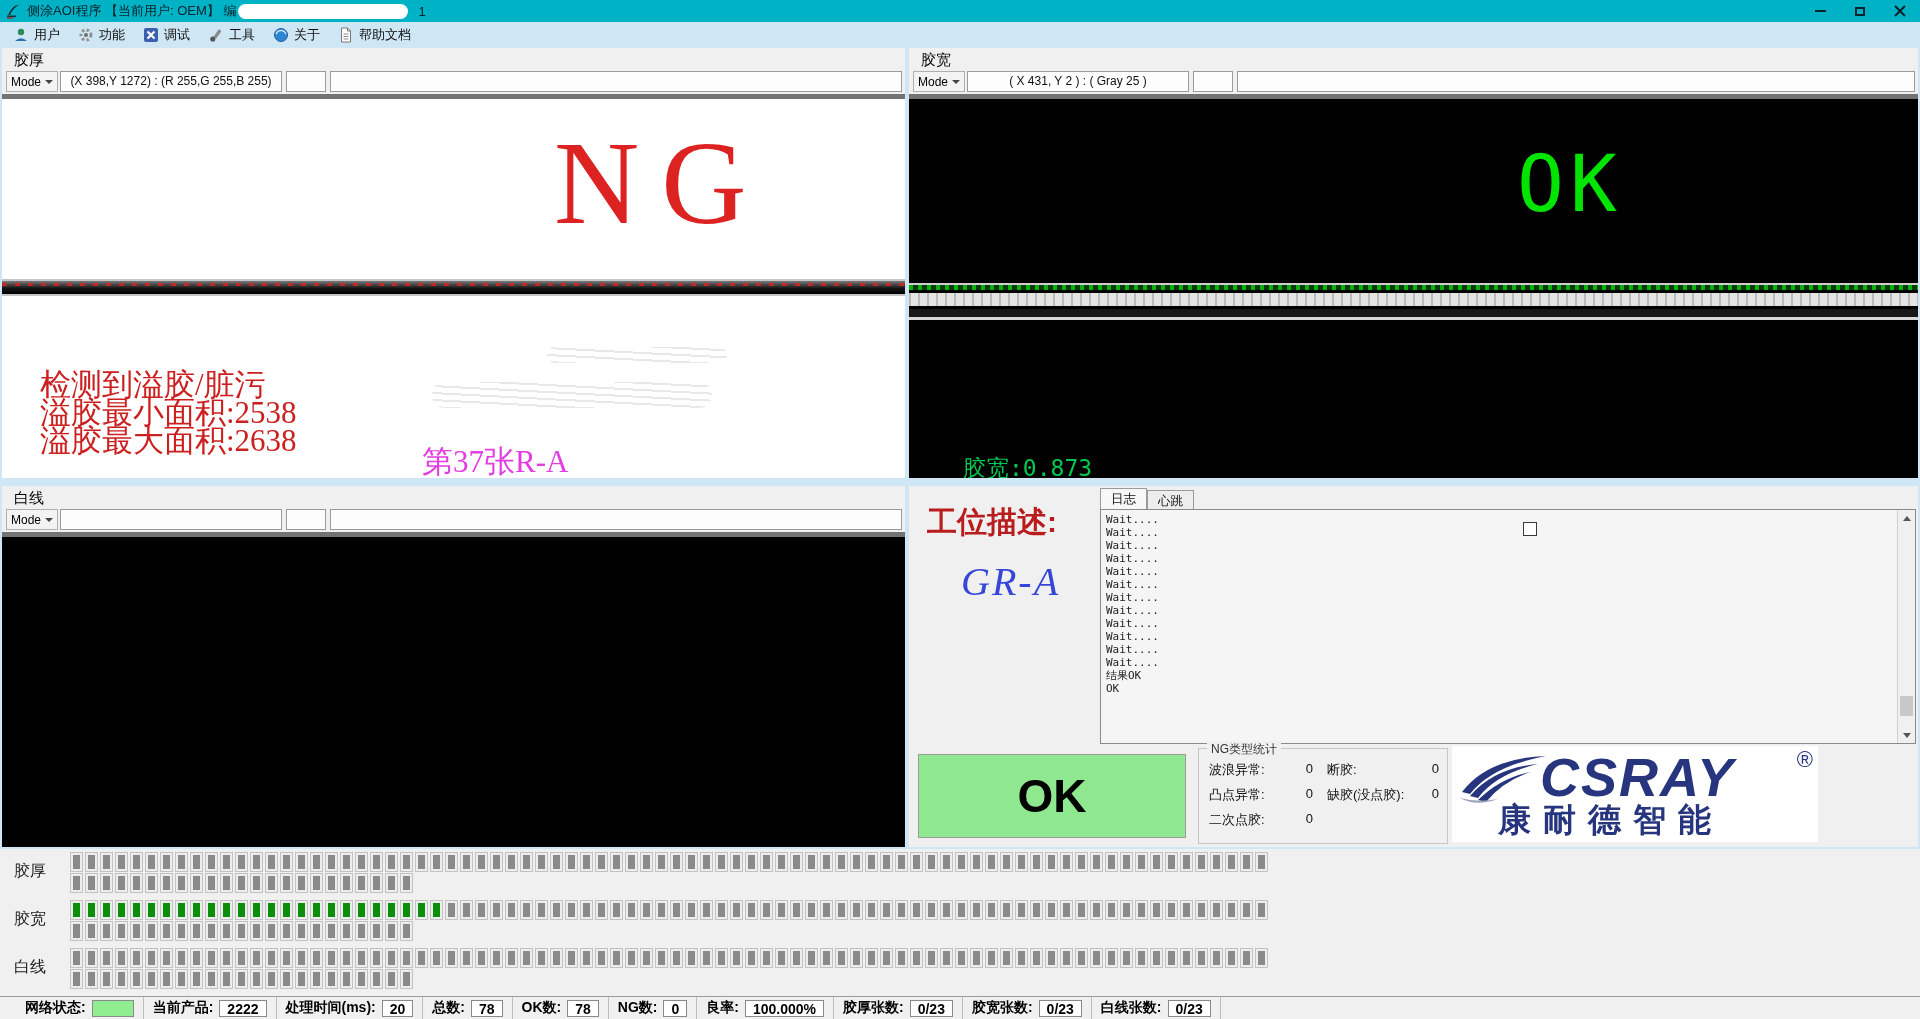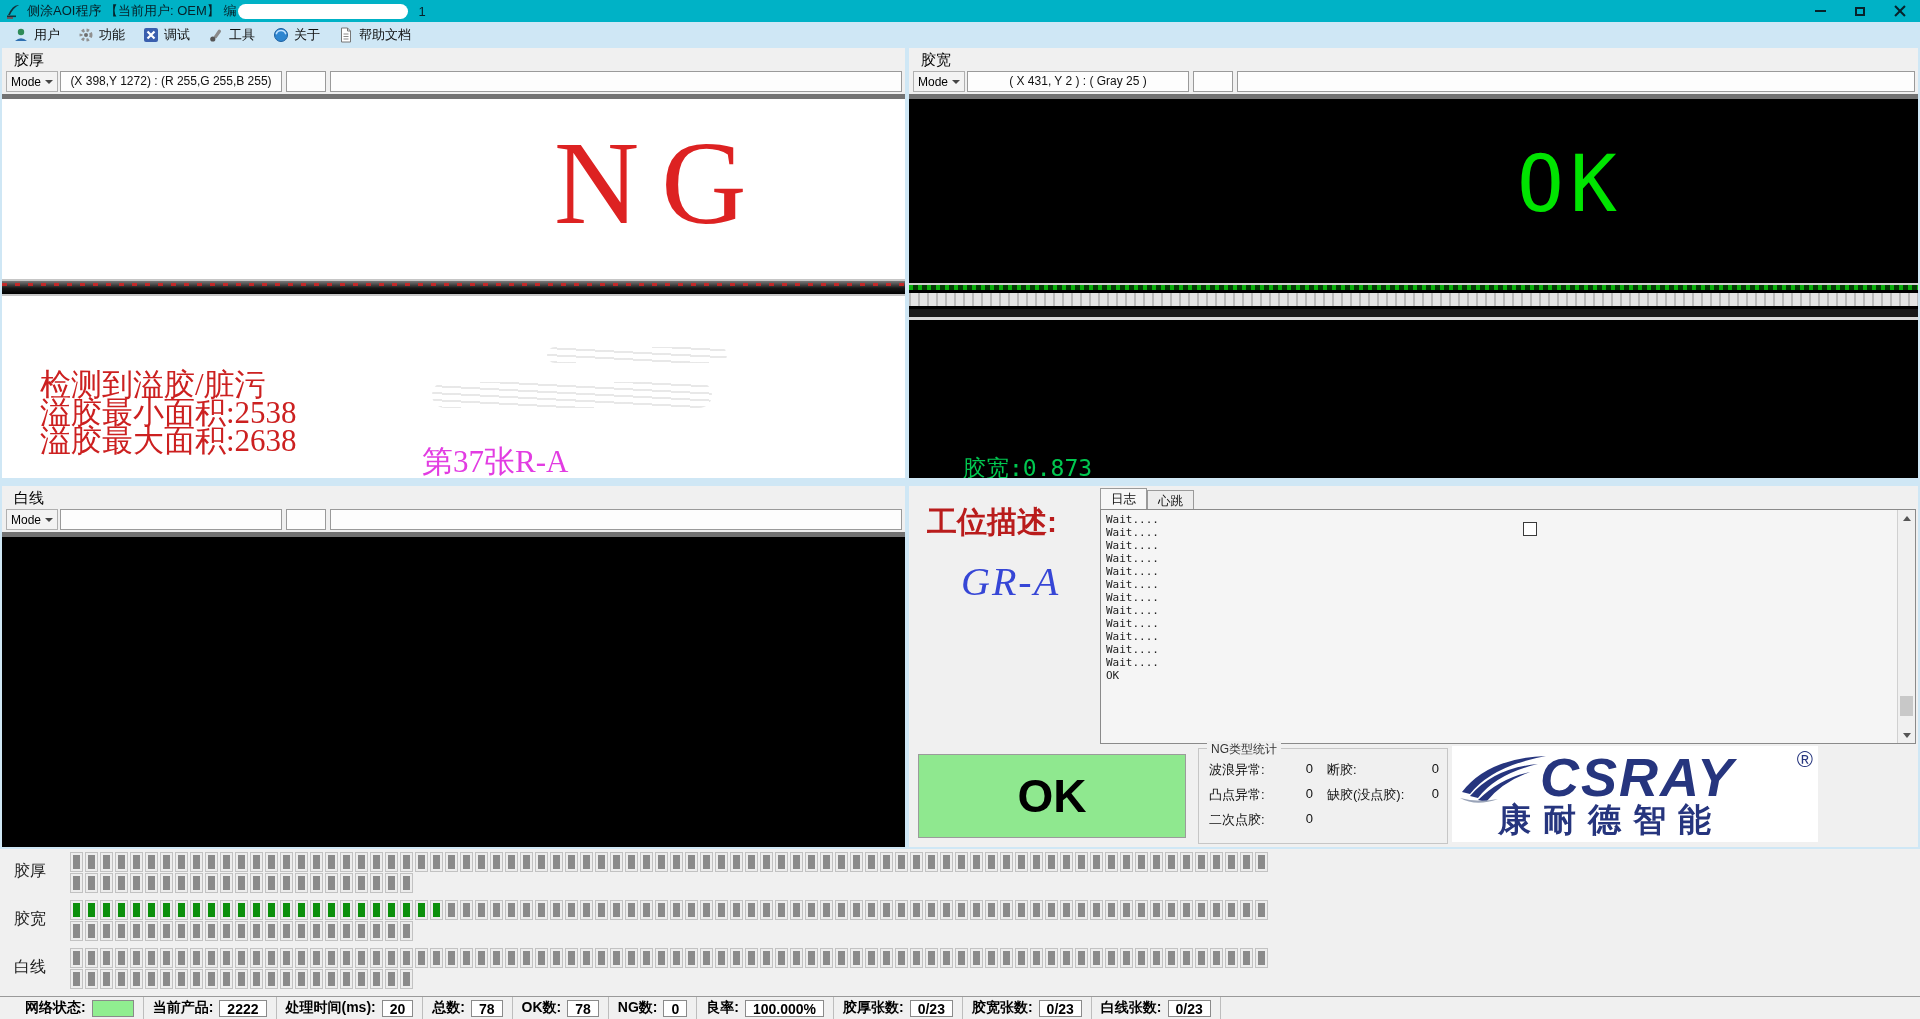--- a/index.html
+++ b/index.html
@@ -319,20 +319,21 @@
         <div class="log-line">Wait....</div>
         <div class="log-line">Wait....</div>
         <div class="log-line">Wait....</div>
         <div class="log-line">Wait....</div>
         <div class="log-line">Wait....</div>
         <div class="log-line">Wait....</div>
         <div class="log-line">Wait....</div>
         <div class="log-line">Wait....</div>
         <div class="log-line">Wait....</div>
         <div class="log-line">Wait....</div>
+        <div class="log-line">结果OK</div>
         <div class="log-line">OK</div>
       </div>
     <div class="scrollbar">
       <div class="sb-arrow sb-up">
           <span class="tri-up"></span>
         </div>
       <div class="sb-thumb"></div>
       <div class="sb-arrow sb-down">
           <span class="tri-down"></span>
         </div>

